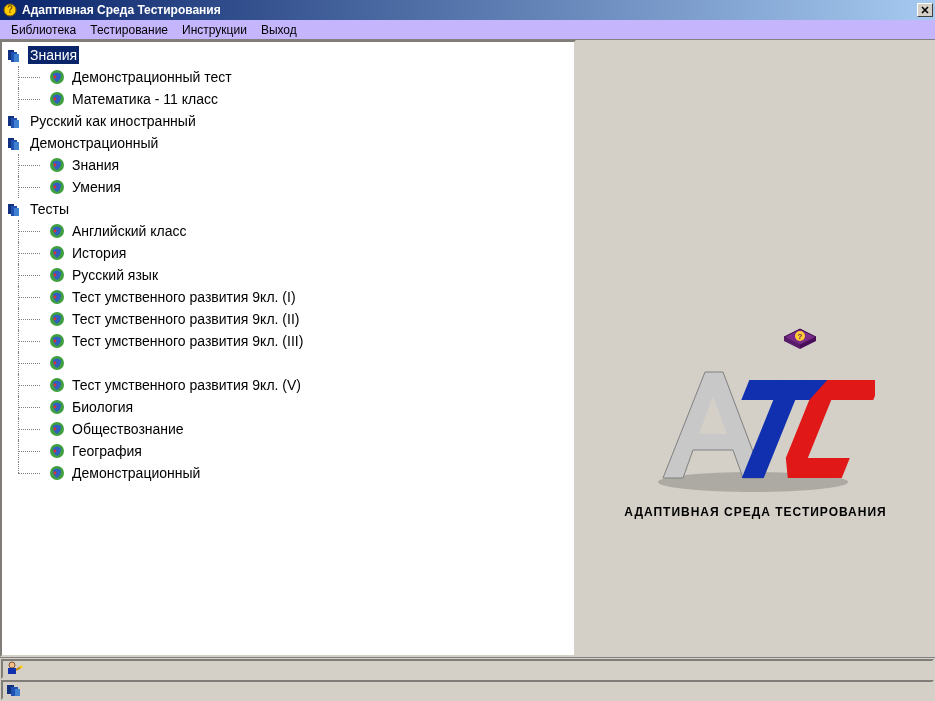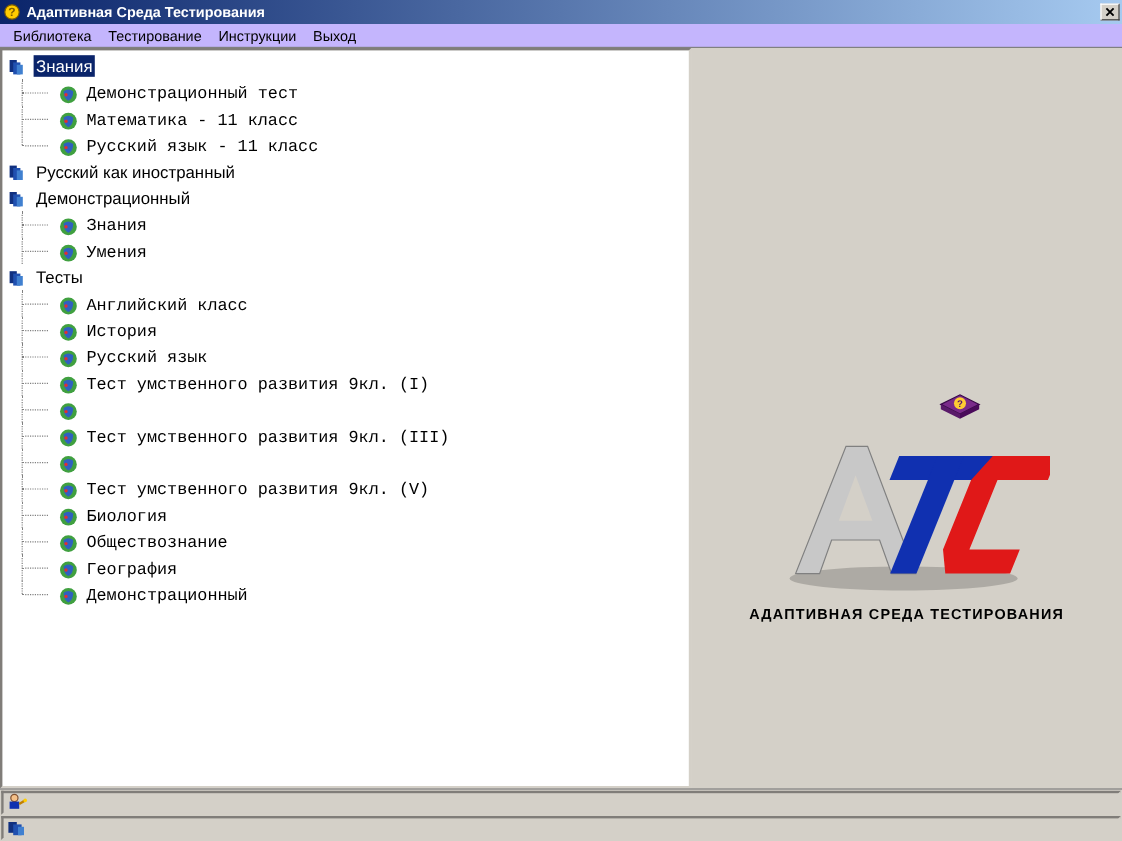--- a/index.html
+++ b/index.html
@@ -71,25 +71,24 @@
   }
   .tree-folder {
     display: flex;
     align-items: center;
     height: 22px;
     cursor: pointer;
     position: relative;
   }
   .tree-leaf {
     display: flex;
-    align-items: flex-end;
+    align-items: center;
     height: 22px;
     cursor: pointer;
     position: relative;
-    font-family: Liberation Mono, monospace;
   }
   .tree-indent {
     width: 42px;
     flex-shrink: 0;
     height: 22px;
     position: relative;
   }
   .tree-indent::before {
     content: "";
     position: absolute;
@@ -205,29 +204,20 @@
       </div>
       <div class="tree-leaf">
         <span class="tree-indent"></span>
         <span class="leaf-icon"><svg width="18" height="18" viewBox="0 0 18 18">
             <circle cx="9" cy="9" r="7" fill="#40a040"></circle>
             <path d="M5 6 Q9 3 13 6 Q13 12 9 14 Q5 12 5 6" fill="#3060c0"></path>
             <circle cx="7" cy="9" r="1.4" fill="#e03030"></circle>
           </svg></span>
         <span class="tree-label">Математика - 11 класс</span>
       </div>
-      <div class="tree-leaf">
-        <span class="tree-indent last"></span>
-        <span class="leaf-icon"><svg width="18" height="18" viewBox="0 0 18 18">
-            <circle cx="9" cy="9" r="7" fill="#40a040"></circle>
-            <path d="M5 6 Q9 3 13 6 Q13 12 9 14 Q5 12 5 6" fill="#3060c0"></path>
-            <circle cx="7" cy="9" r="1.4" fill="#e03030"></circle>
-          </svg></span>
-        <span class="tree-label">Русский язык - 11 класс</span>
-      </div>
       <div class="tree-folder">
         <span class="folder-icon"><svg width="18" height="18" viewBox="0 0 18 18">
             <rect x="2" y="4" width="6" height="10" fill="#103080"></rect>
             <rect x="5" y="6" width="6" height="10" fill="#2050b0"></rect>
             <rect x="8" y="8" width="5" height="8" fill="#4080d0"></rect>
           </svg></span>
         <span class="tree-label">Русский как иностранный</span>
       </div>
       <div class="tree-folder">
         <span class="folder-icon"><svg width="18" height="18" viewBox="0 0 18 18">
@@ -299,20 +289,21 @@
           </svg></span>
         <span class="tree-label">Тест умственного развития 9кл. (I)</span>
       </div>
       <div class="tree-leaf">
         <span class="tree-indent"></span>
         <span class="leaf-icon"><svg width="18" height="18" viewBox="0 0 18 18">
             <circle cx="9" cy="9" r="7" fill="#40a040"></circle>
             <path d="M5 6 Q9 3 13 6 Q13 12 9 14 Q5 12 5 6" fill="#3060c0"></path>
             <circle cx="7" cy="9" r="1.4" fill="#e03030"></circle>
           </svg></span>
+        <span class="tree-label">Тест умственного развития 9кл. (II)</span>
       </div>
       <div class="tree-leaf">
         <span class="tree-indent"></span>
         <span class="leaf-icon"><svg width="18" height="18" viewBox="0 0 18 18">
             <circle cx="9" cy="9" r="7" fill="#40a040"></circle>
             <path d="M5 6 Q9 3 13 6 Q13 12 9 14 Q5 12 5 6" fill="#3060c0"></path>
             <circle cx="7" cy="9" r="1.4" fill="#e03030"></circle>
           </svg></span>
         <span class="tree-label">Тест умственного развития 9кл. (III)</span>
       </div>

